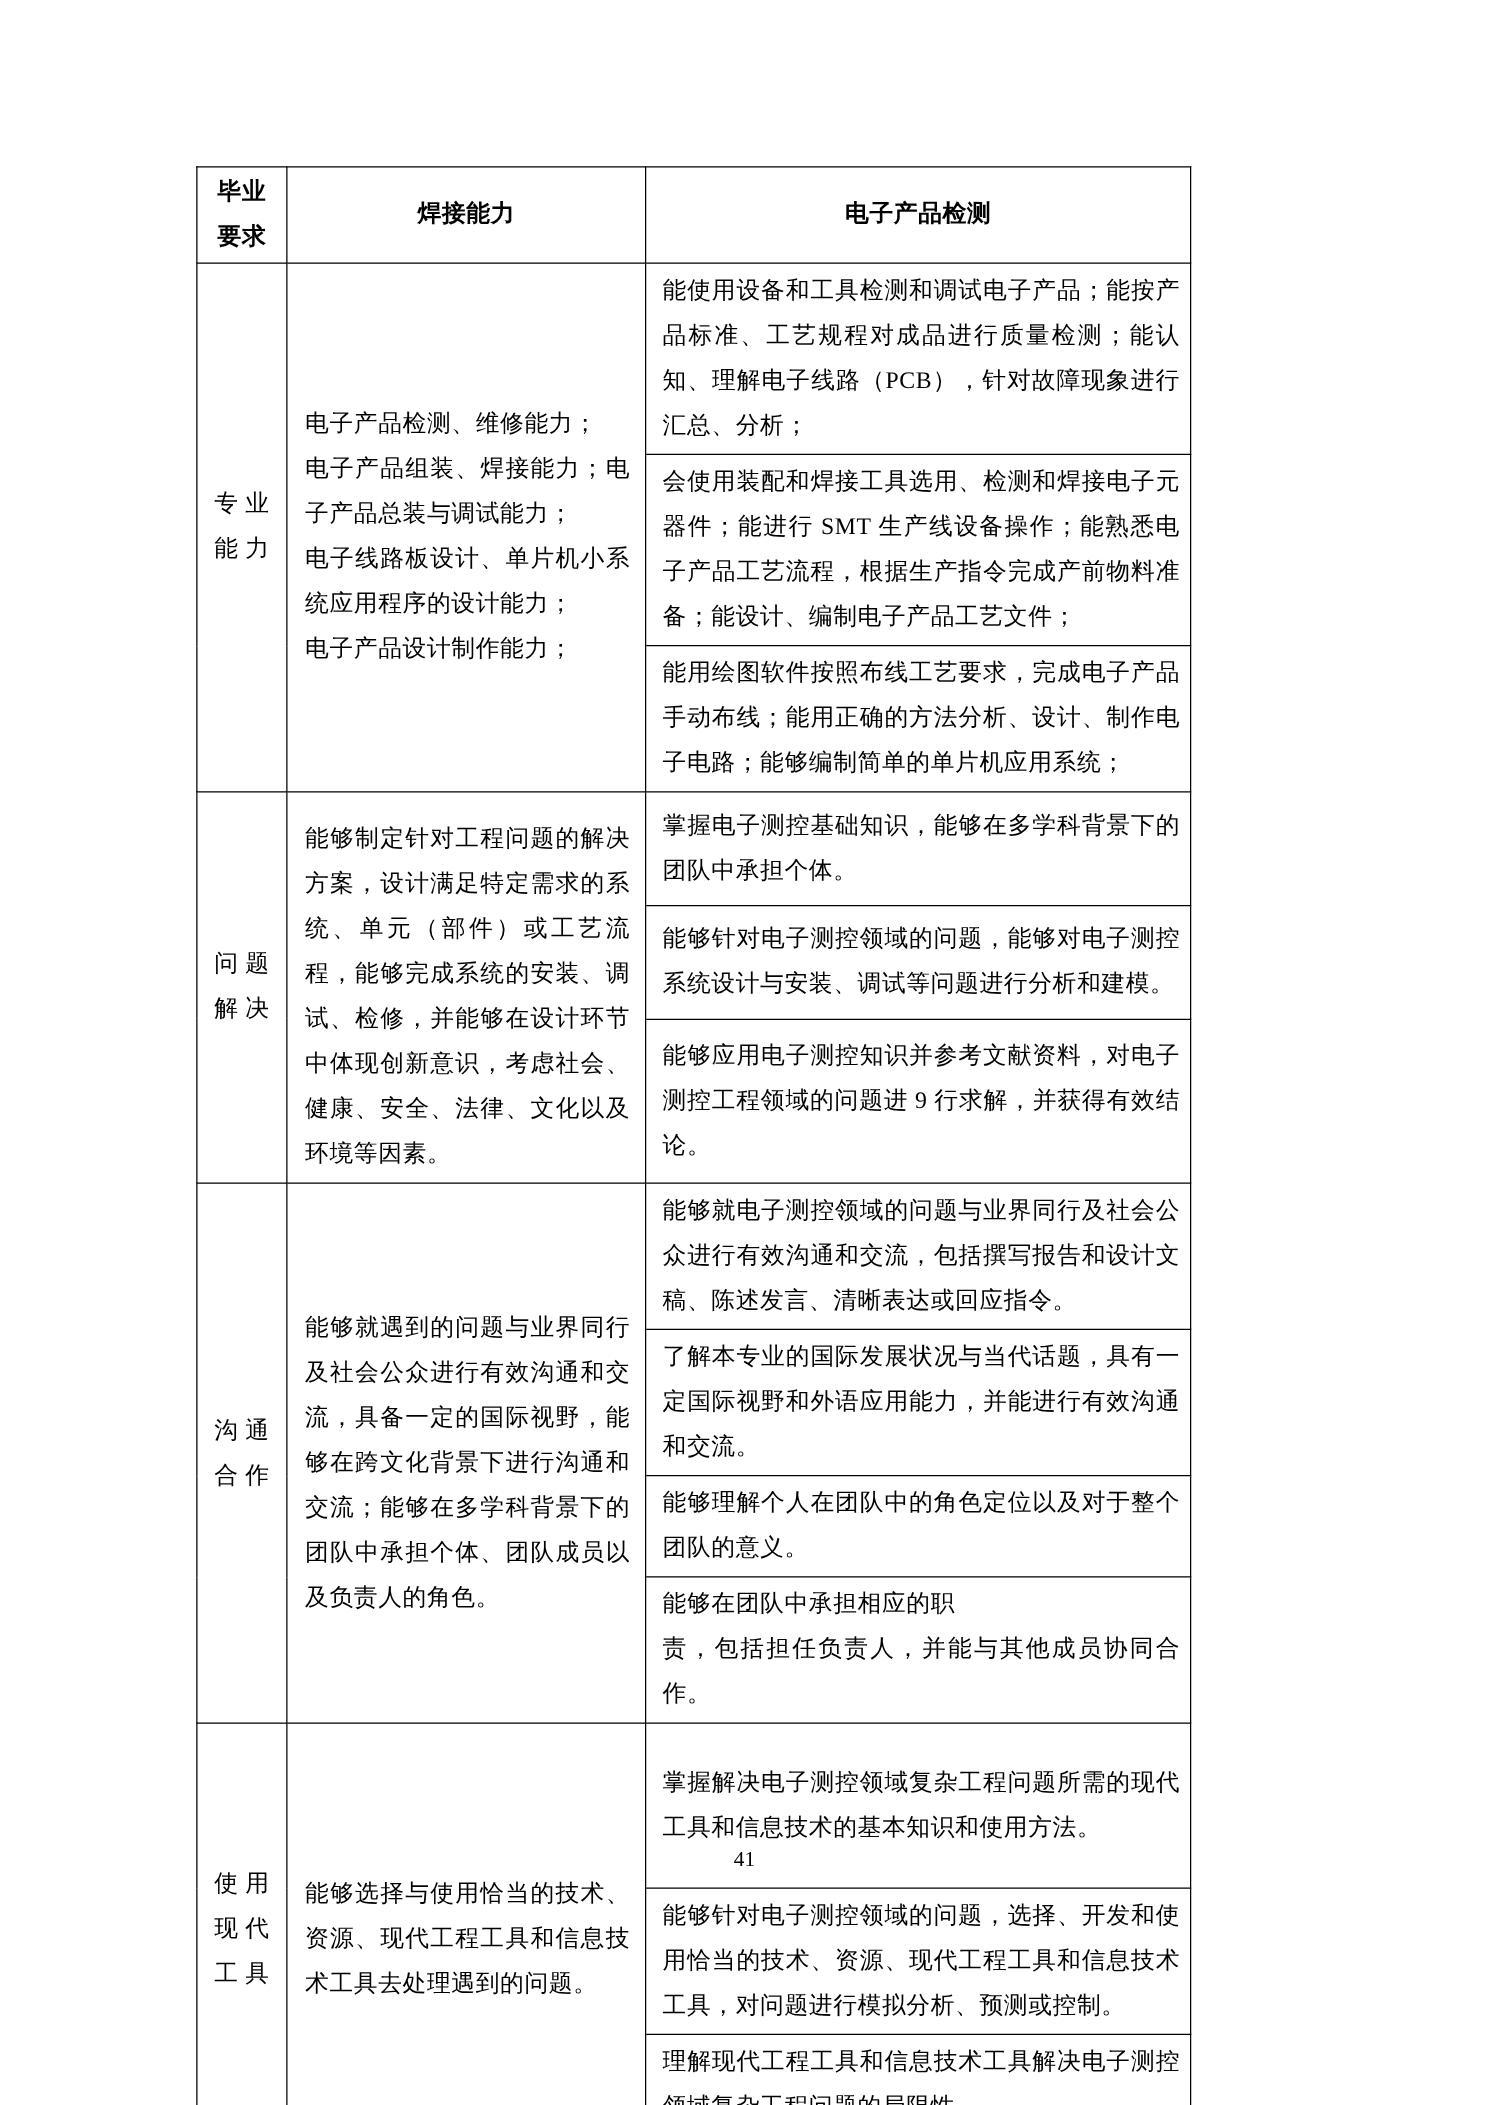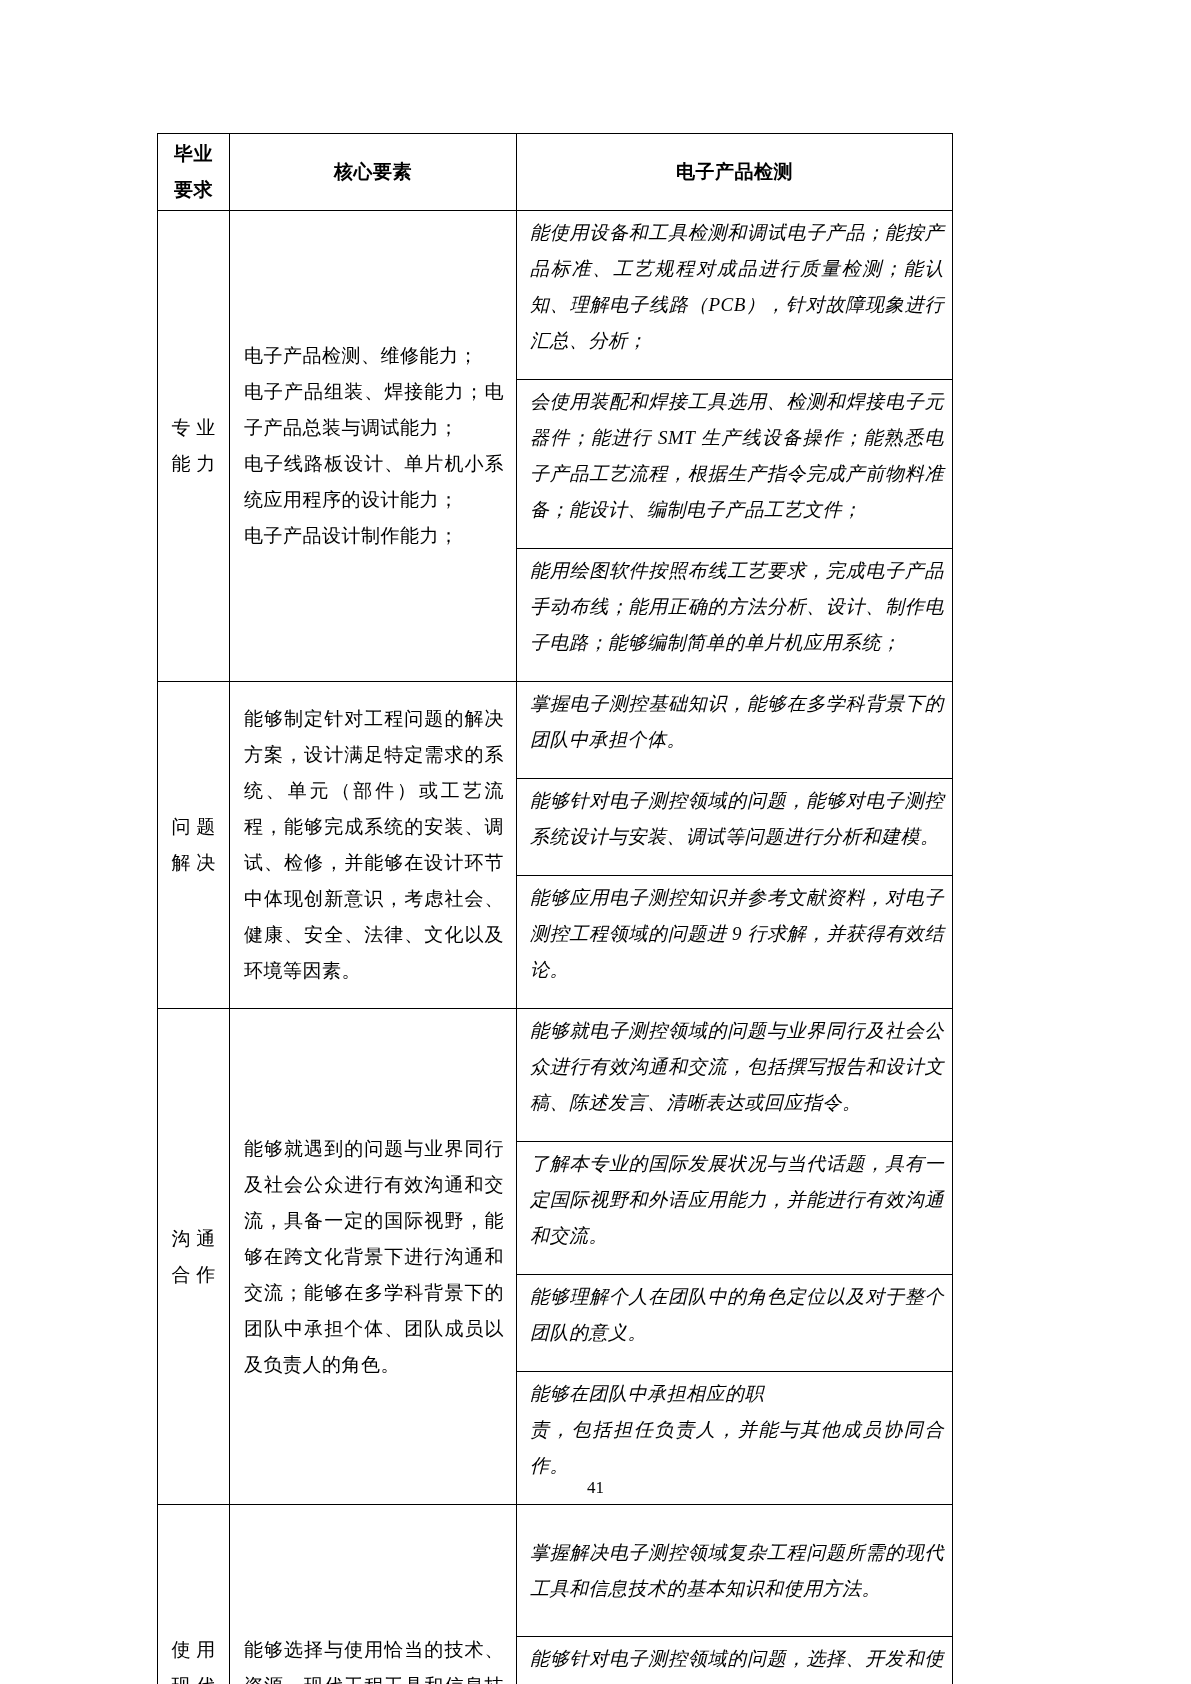--- a/index.html
+++ b/index.html
@@ -46,27 +46,26 @@
     font-weight: normal;
     text-align: center;
     white-space: pre-line;
     font-size: 21px;
     line-height: 40px;
     padding: 2px 4px;
   }
   td.core {
     text-align: justify;
     white-space: pre-line;
-    padding: 4px 12px 4px 14px;
+    padding: 20px 12px 4px 14px;
   }
   td.ind {
     text-align: justify;
     white-space: pre-line;
-    padding: 4px 8px 20px 13px;
-    font-style: italic;
+    padding: 4px 8px 4px 13px;
   }
   td.ind.pad-tall {
     padding-top: 26px;
     padding-bottom: 26px;
   }
   .page-number {
     position: absolute;
     top: 1478px;
     left: 0;
     width: 1191px;
@@ -83,21 +82,21 @@
     <colgroup>
       <col style="width:72px">
       <col style="width:287px">
       <col style="width:436px">
     </colgroup>
 
     <tbody>
         <tr style="height:62px">
       <th class="hdr">毕业
 要求</th>
-      <th class="hdr">核心要素</th>
+      <th class="hdr">焊接能力</th>
       <th class="hdr">电子产品检测</th>
     </tr>
 
     <tr style="height:146px">
       <td class="req-label" rowspan="3">专 业
 能 力</td>
       <td class="core" rowspan="3">电子产品检测、维修能力；
 电子产品组装、焊接能力；电子产品总装与调试能力；
 电子线路板设计、单片机小系统应用程序的设计能力；
 电子产品设计制作能力；</td>

